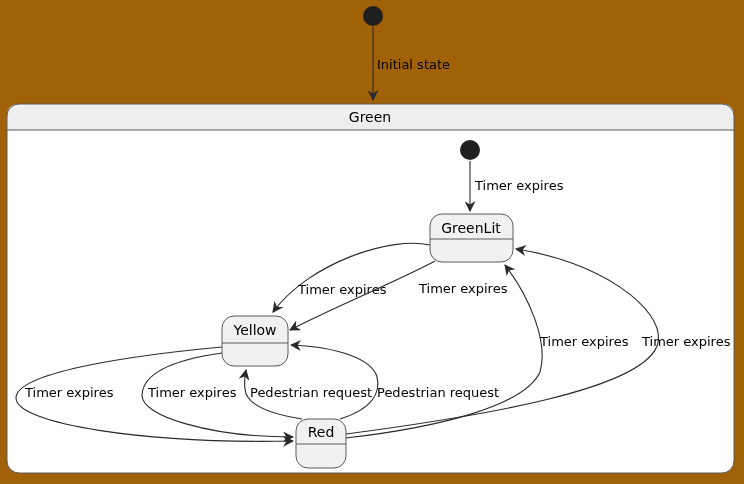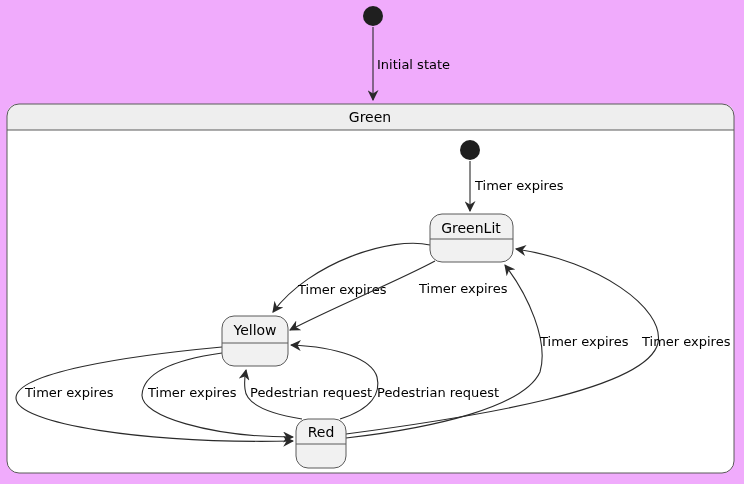--- a/index.html
+++ b/index.html
@@ -1,16 +1,16 @@
 <!DOCTYPE html>
 <html><head>
 <meta charset="utf-8">
 <style>
   html,body{margin:0;padding:0;background:#ffffff;}
-  .canvas{width:744px;height:484px;position:relative;background:#f0abfc;overflow:hidden;}
+  .canvas{width:744px;height:484px;position:relative;background:#a16207;overflow:hidden;}
   svg{display:block;}
   .edge{fill:none;stroke:#2a2a2a;stroke-width:1.1;}
   .edge-label{font-family:"DejaVu Sans","Liberation Sans",sans-serif;font-size:13px;fill:#000000;}
   .state-name{font-family:"DejaVu Sans","Liberation Sans",sans-serif;font-size:14px;fill:#000000;text-anchor:middle;}
   .composite-title{font-family:"DejaVu Sans","Liberation Sans",sans-serif;font-size:14px;fill:#000000;text-anchor:middle;}
   .box-stroke{fill:none;stroke:#5a5a5a;stroke-width:1;}
   .sep{stroke:#5a5a5a;stroke-width:1;}
 </style>
 </head>
 <body>

